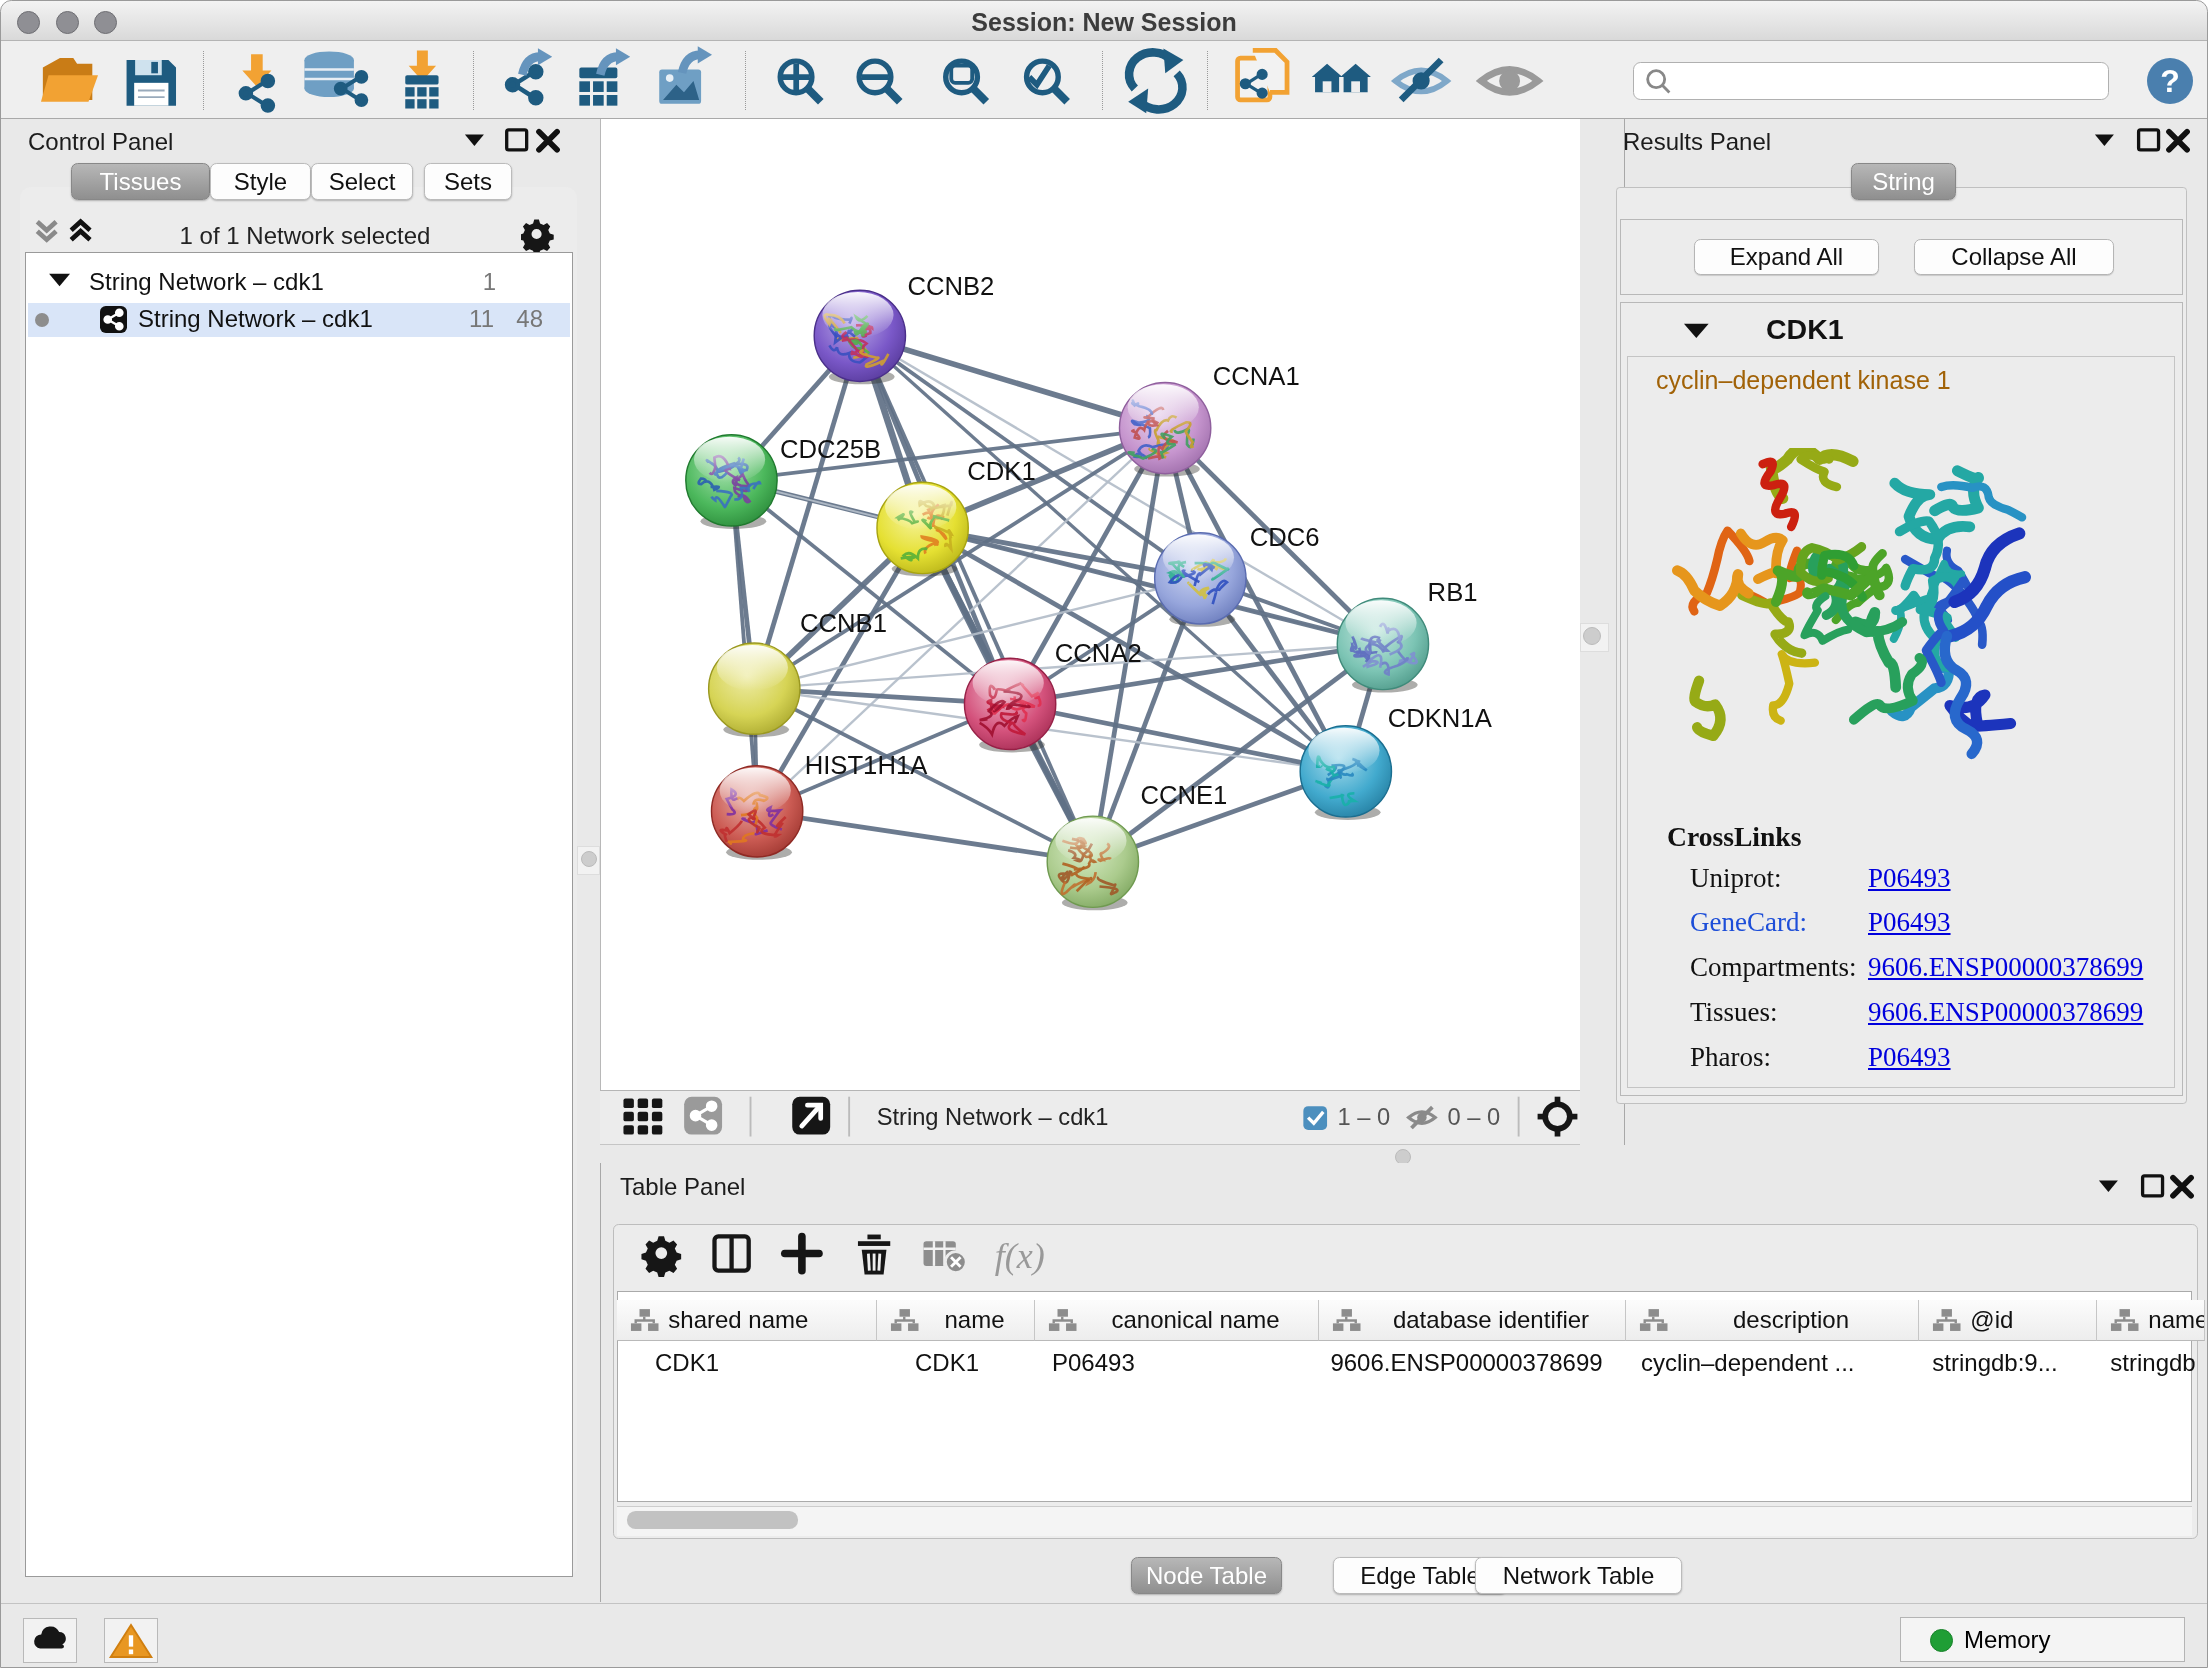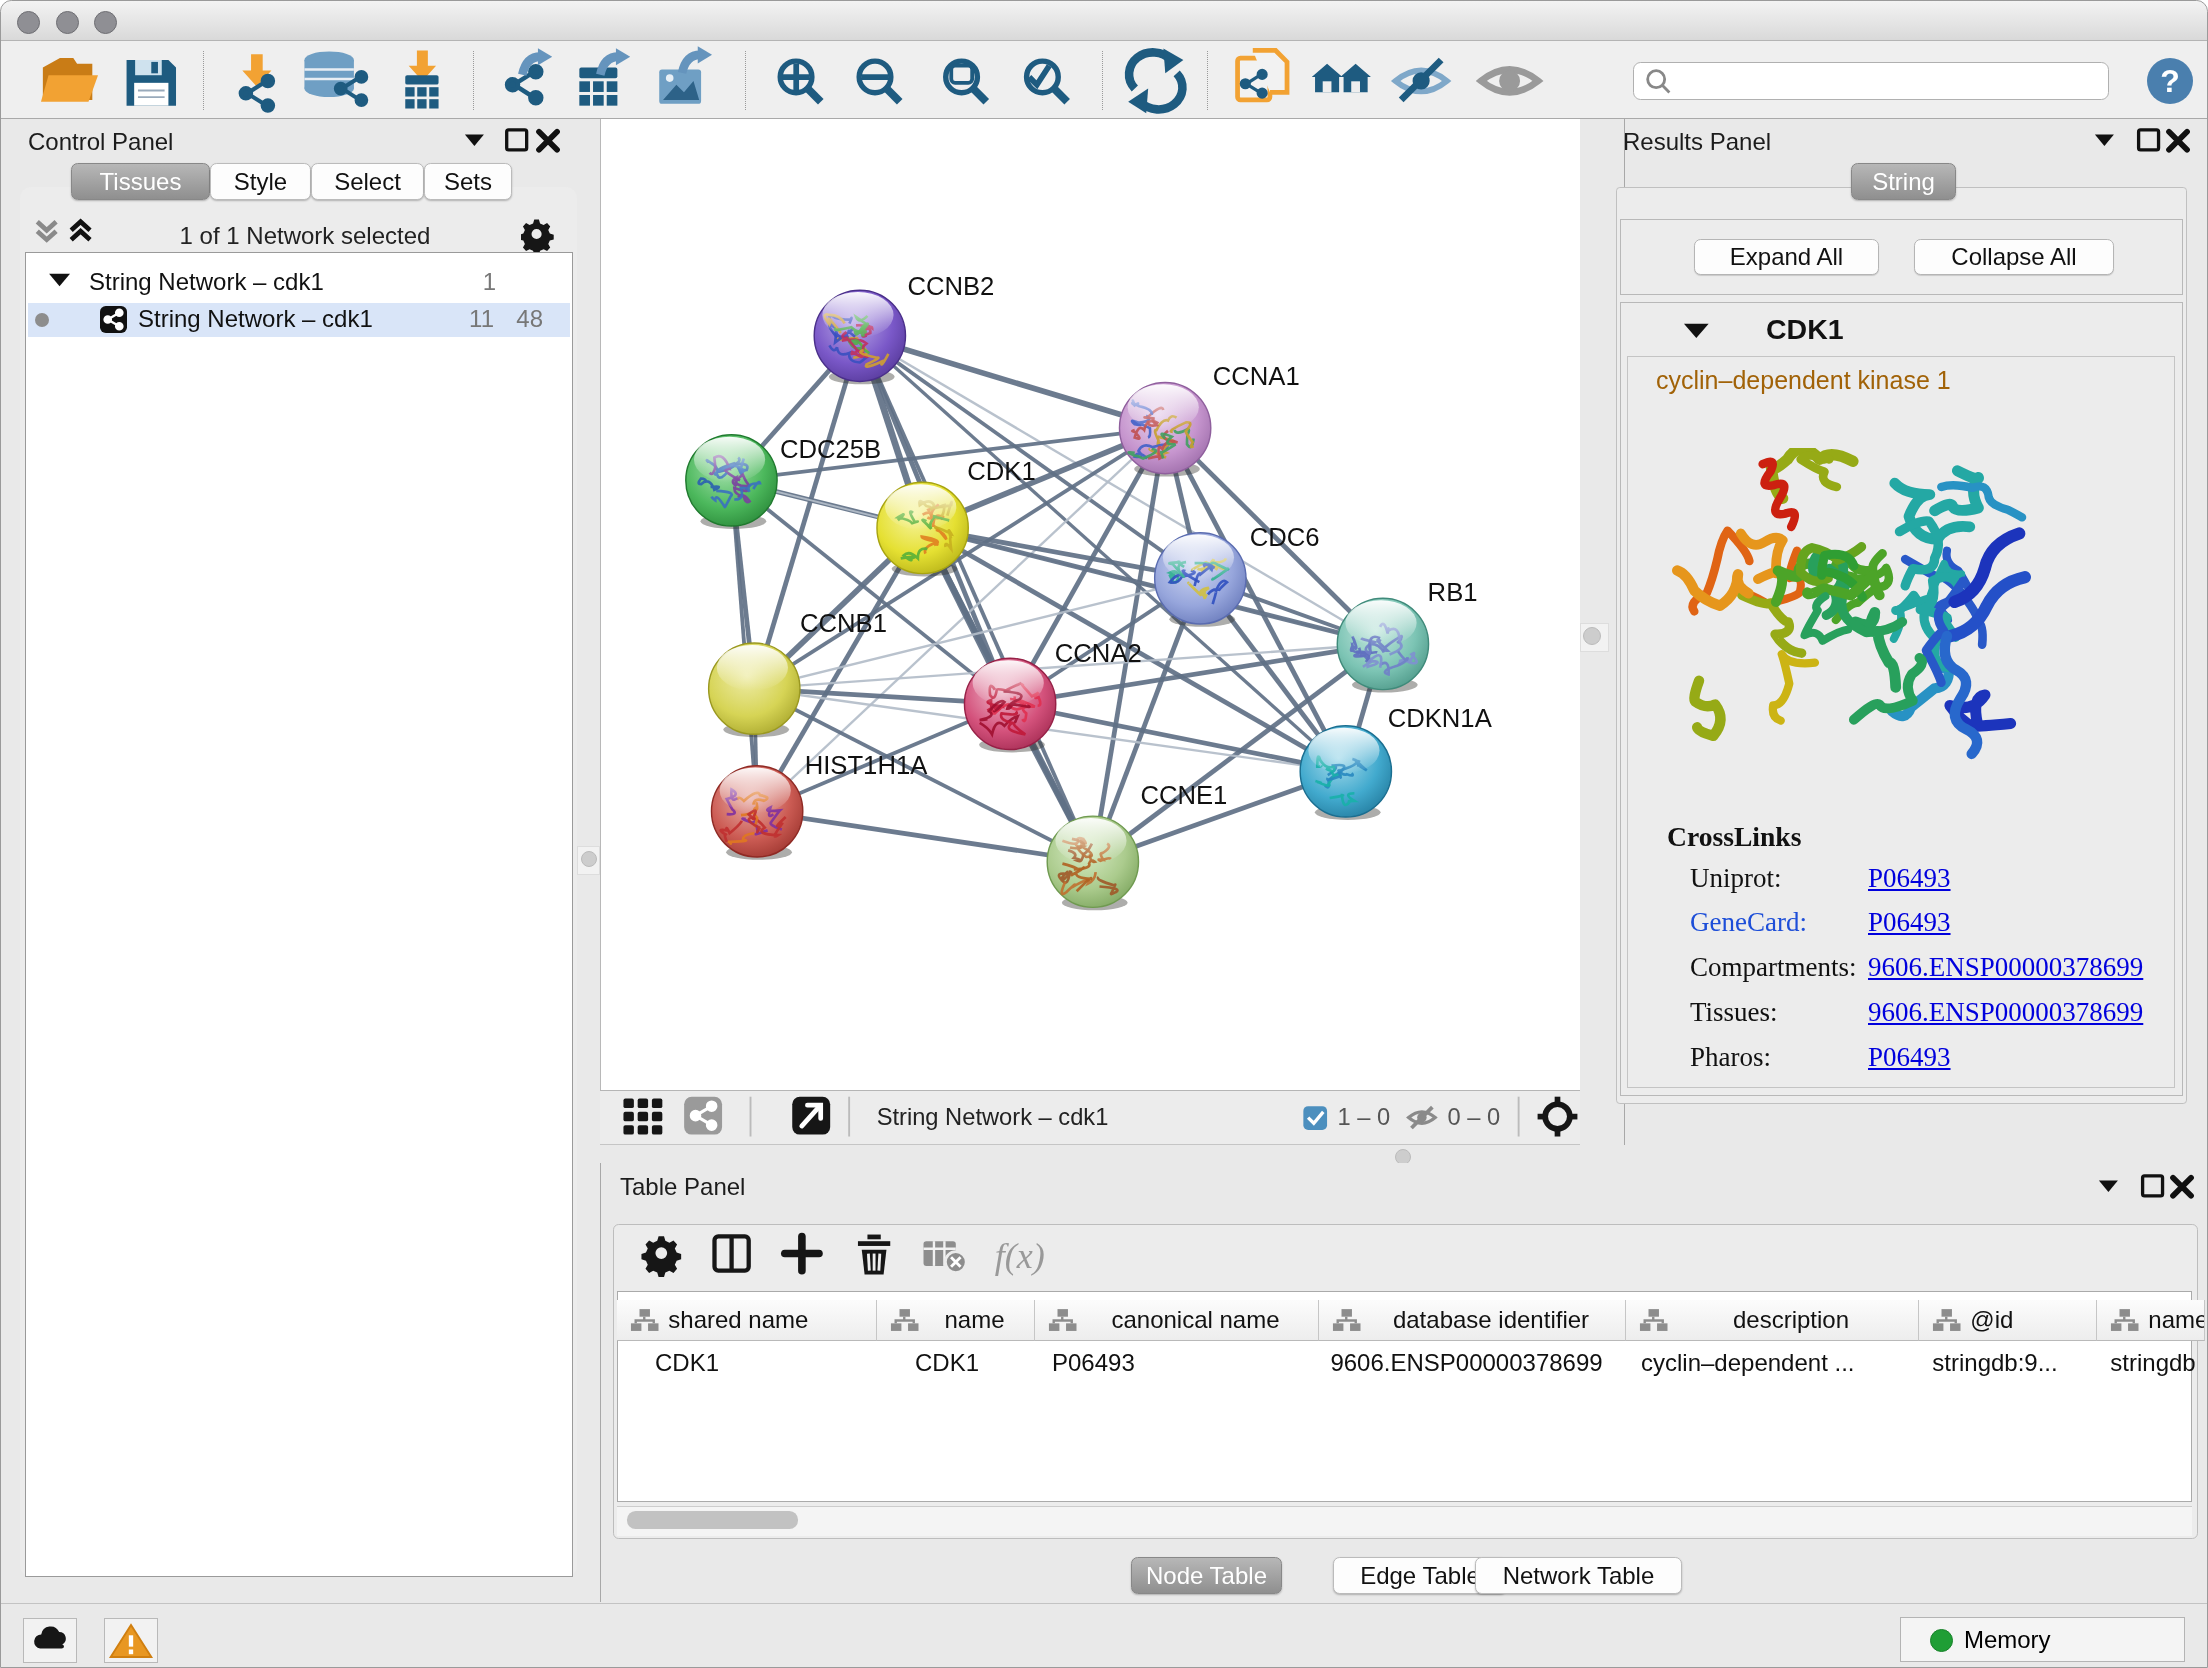--- a/index.html
+++ b/index.html
@@ -35,20 +35,21 @@
 #hthumb{position:absolute;left:626px;top:1510px;width:171px;height:18px;background:#c2c2c2;border-radius:8.6px}
 #statusbar{position:absolute;left:0;top:1602px;width:100%;height:67px;background:#e9e9e9;border-top:1px solid #c3c3c3}
 .sbtn{position:absolute;top:14.3px;width:54px;height:45px;background:#f2f2f2;border:1px solid #b9b9b9}
 #membtn{position:absolute;left:1899px;top:13.3px;width:285px;height:45px;background:#f4f4f4;border:1px solid #b4b4b4;font-size:24px;line-height:43px}
 </style></head><body>
 <div id="win">
     <div id="titlebar">
       <div class="tl" style="left:16px"></div>
       <div class="tl" style="left:55px"></div>
       <div class="tl" style="left:93px"></div>
+      <div id="title">Session: New Session</div>
     </div>
     <div id="toolbar">
       <div class="tsep" style="left:202px"></div>
       <div class="tsep" style="left:472px"></div>
       <div class="tsep" style="left:744px"></div>
       <div class="tsep" style="left:1101px"></div>
       <div class="tsep" style="left:1206px"></div>
       <div id="searchbox">
         <svg width="34" height="34" style="position:absolute;left:7.6px;top:1.9px" viewBox="0 0 36 36">
           <circle cx="15" cy="15" r="9" fill="none" stroke="#888" stroke-width="3"></circle>
@@ -180,21 +181,21 @@
     </svg>
     <div id="helpbtn">?</div>
     <div class="paneltitle abs" style="left:27px;top:127px">Control Panel</div>
     <svg width="114" height="28.5" style="position:absolute;left:462px;top:126px" viewBox="0 0 120 30">
       <path d="M 2 8 L 22 8 L 12 20 Z" fill="#111"></path>
       <rect x="46" y="3" width="21" height="21" fill="none" stroke="#111" stroke-width="3.5" rx="2"></rect>
       <path d="M 80 5 L 99 24 M 99 5 L 80 24" stroke="#111" stroke-width="6" stroke-linecap="round"></path>
     </svg>
     <div class="tab tabsel" style="left:70px;top:162px;width:139px">Tissues</div>
     <div class="tab" style="left:209px;top:162px;width:101px">Style</div>
-    <div class="tab" style="left:310px;top:162px;width:113px">Select</div>
+    <div class="tab" style="left:310px;top:162px;width:102px">Select</div>
     <div class="tab" style="left:423px;top:162px;width:88px">Sets</div>
     <div id="cp-box"></div>
     <svg width="114" height="32" style="position:absolute;left:32px;top:217px" viewBox="0 0 120 34">
       <g fill="none" stroke="#8a8a8a" stroke-width="5">
         <path d="M 4 4 L 14 13 L 24 4"></path>
         <path d="M 4 14 L 14 23 L 24 14"></path>
       </g>
       <g fill="none" stroke="#111" stroke-width="5">
         <path d="M 40 13 L 50 4 L 60 13"></path>
         <path d="M 40 23 L 50 14 L 60 23"></path>

